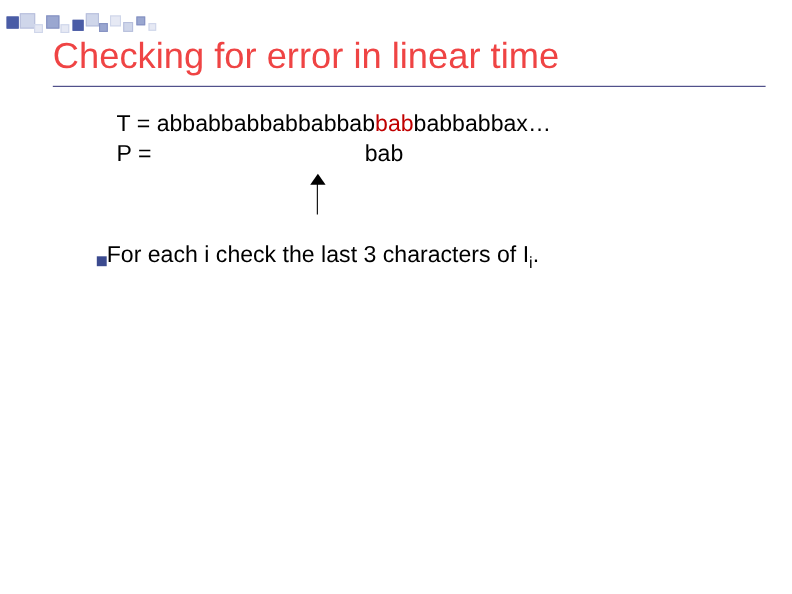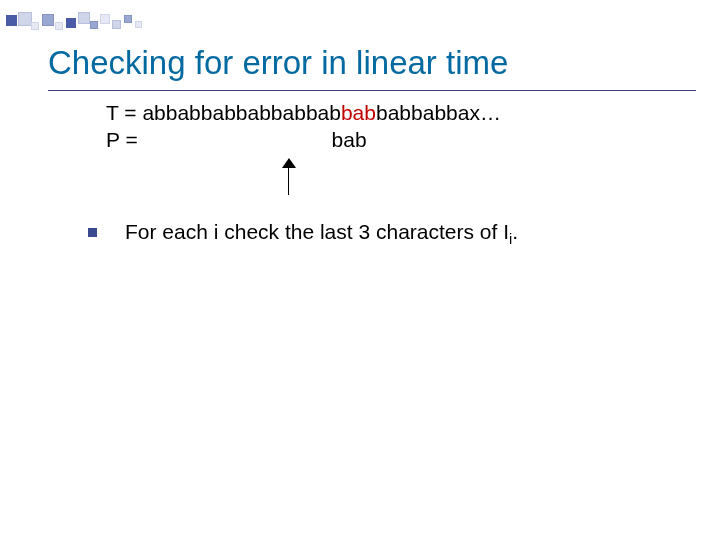--- a/index.html
+++ b/index.html
@@ -30,22 +30,22 @@
     box-sizing: border-box;
   }
   .title-wrap {
     position: absolute;
     top: 32px;
     left: 48px;
     right: 24px;
   }
   .title {
     font-size: 33px;
-    color: #0369a1;
-    margin: 12px 0 8px 0;
+    color: #ef4444;
+    margin: 0 0 8px 0;
     font-weight: normal;
   }
   .rule {
     border: none;
     border-top: 1px solid #3f3f7f;
     margin: 0;
   }
   .content {
     position: absolute;
     top: 100px;
@@ -94,22 +94,21 @@
   .bullets {
     position: absolute;
     top: 220px;
     left: 88px;
     right: 24px;
     font-size: 21px;
     color: #000;
   }
   .bullet-row {
     display: flex;
-    align-items: flex-start;
-    gap: 28px;
+    align-items: center;
   }
   .bullet-mark {
     width: 9px;
     height: 9px;
     background: #3b4a8f;
     margin-top: 8px;
     flex: 0 0 auto;
   }
   .bullet-text { flex: 1; }
   sub { font-size: 0.7em; }

